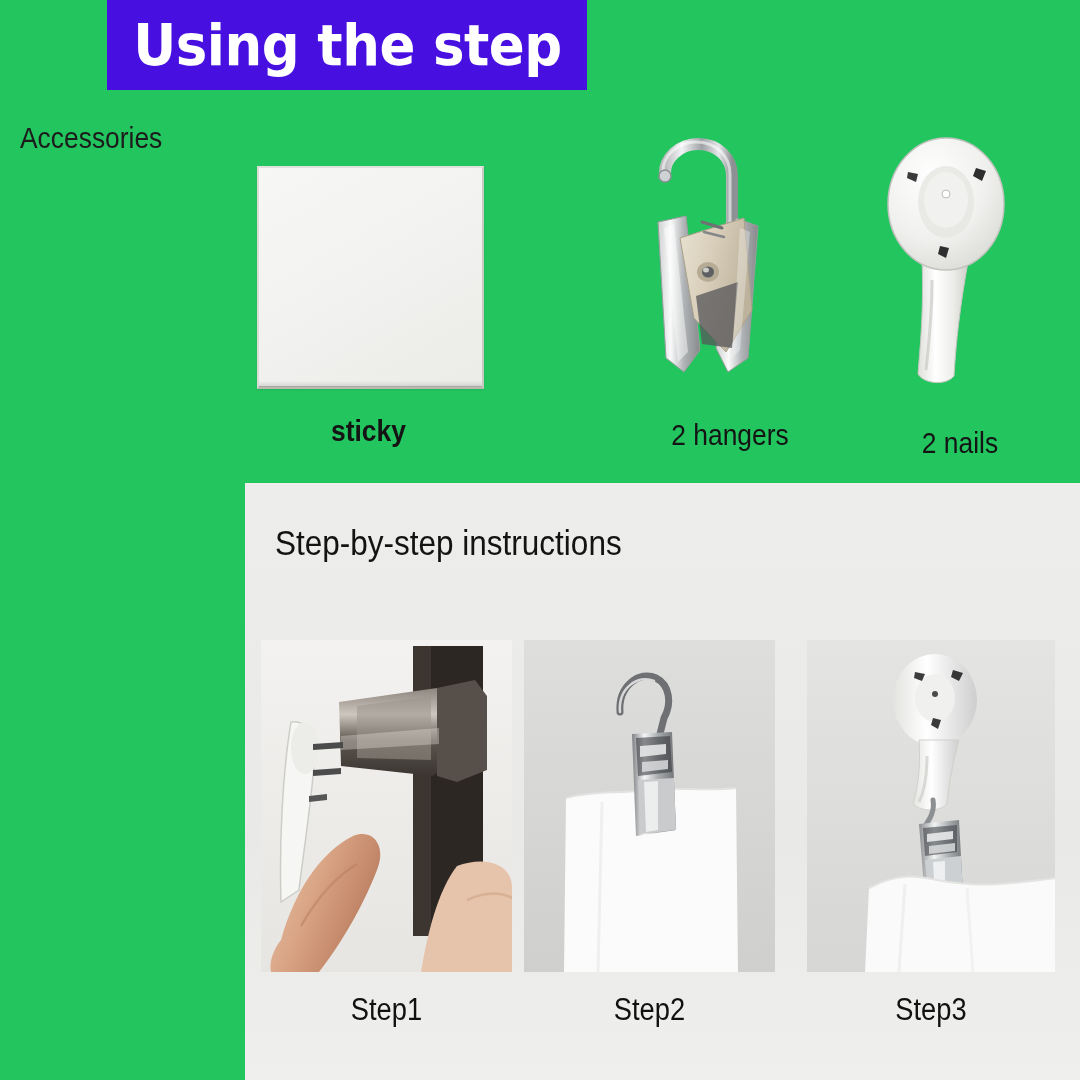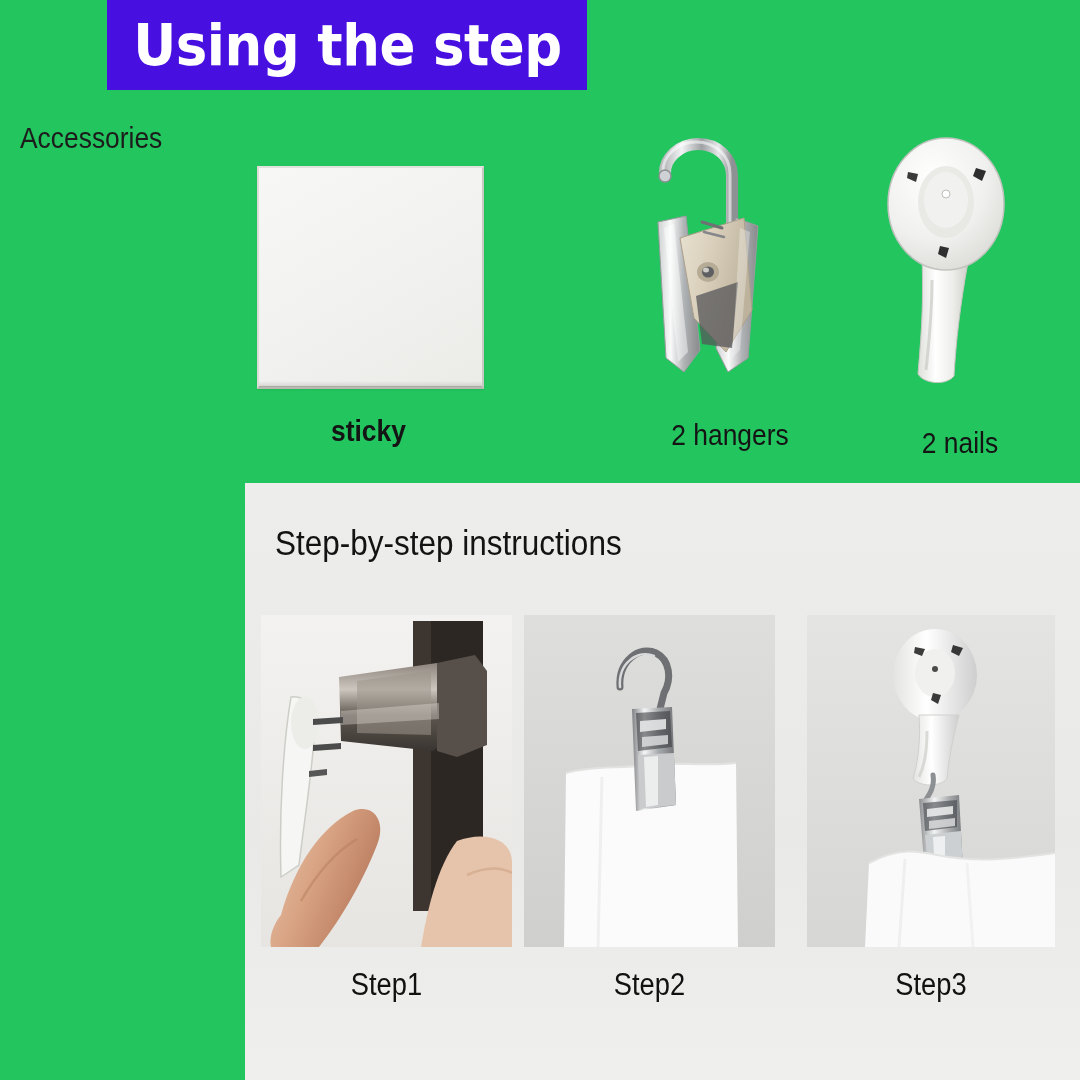--- a/index.html
+++ b/index.html
@@ -146,21 +146,21 @@
 
   .step-strip {
     position: absolute;
     left: 0px;
     top: 0px;
     width: 835px;
     height: 597px;
   }
   .step-cell {
     position: absolute;
-    top: 132px;
+    top: 157px;
     width: 251px;
     height: 332px;
   }
   .step-cell.c1 { left: 16px; }
   .step-cell.c2 { left: 279px; }
   .step-cell.c3 { left: 562px; width: 248px; }
 
   .step-photo {
     position: absolute;
     inset: 0;

